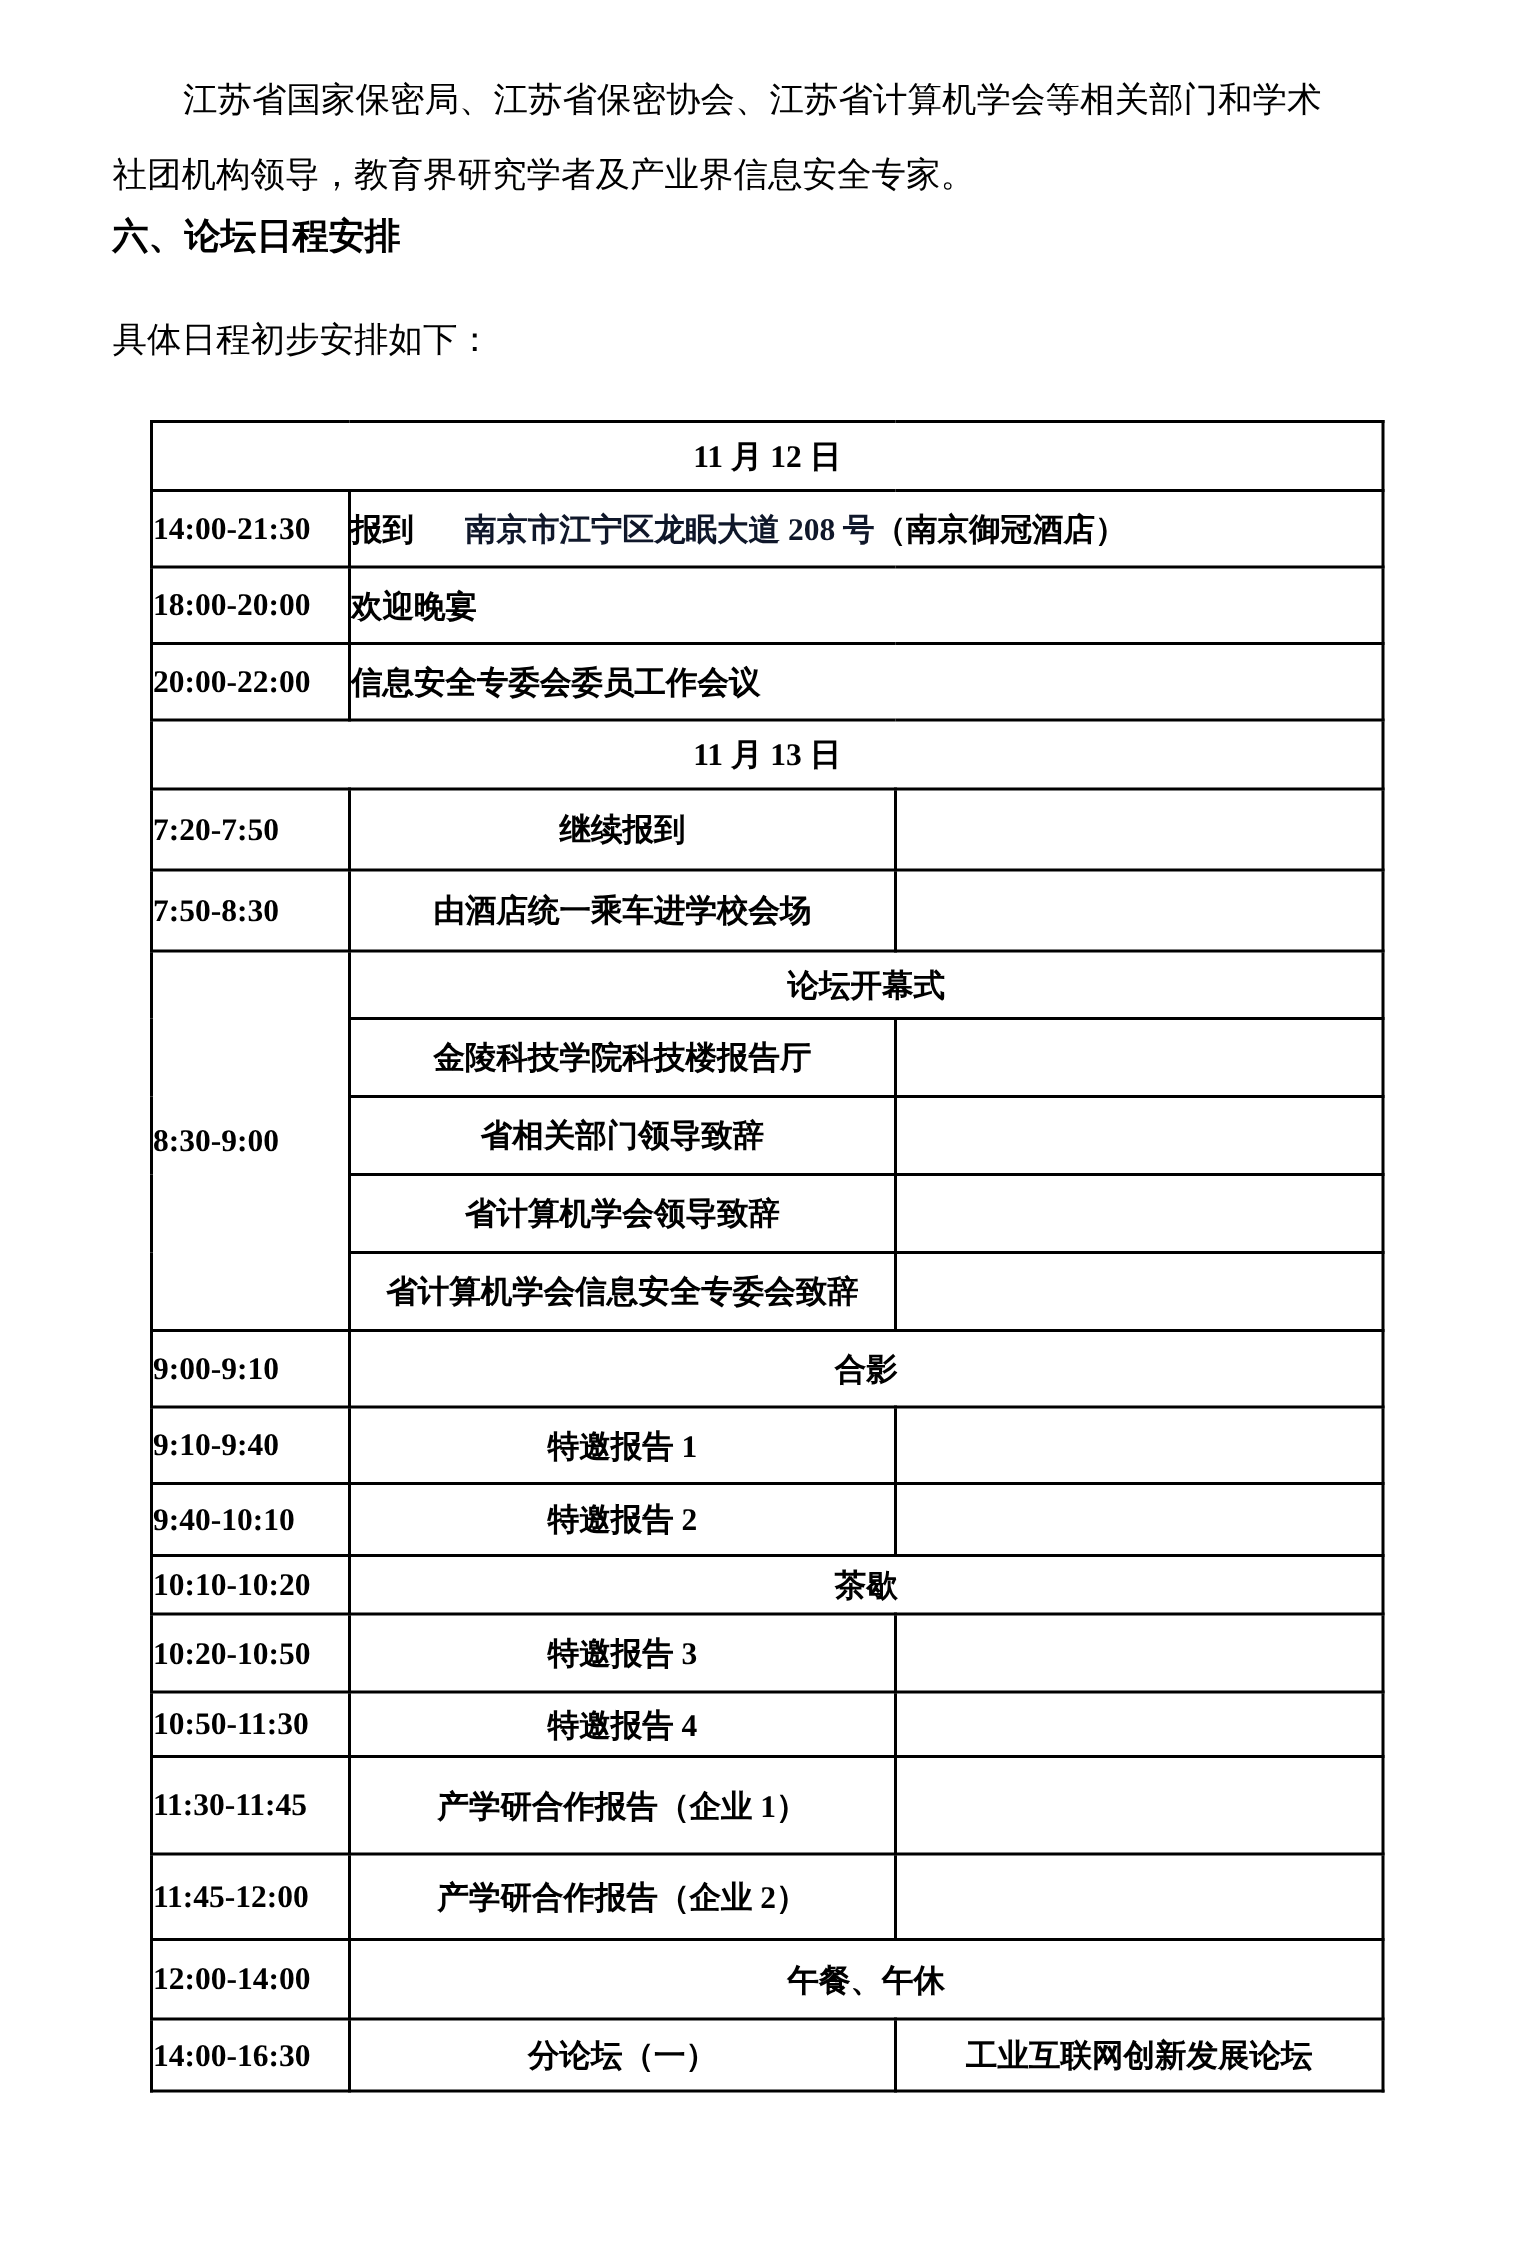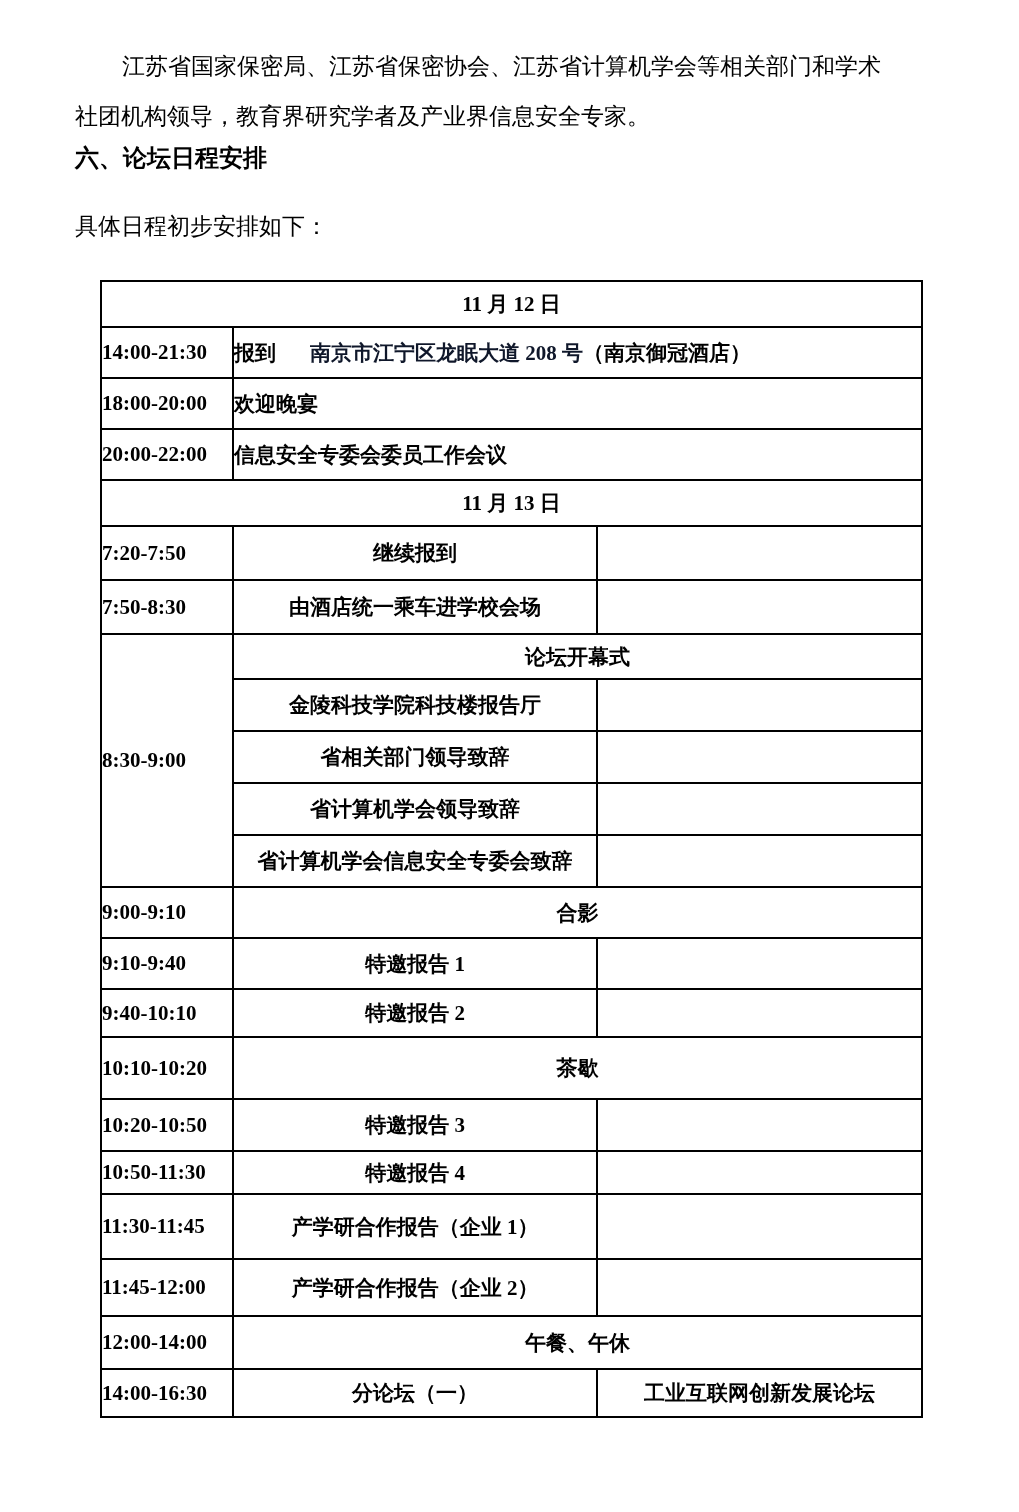--- a/index.html
+++ b/index.html
@@ -30,21 +30,21 @@
     overflow:hidden;
   }
   td.day-header { text-align:center; font-size:21px; }
   td.time { text-align:left; padding-left:11px; font-size:20px; }
   td.event-left { text-align:left; padding-left:10px; }
   td.event-center { text-align:center; }
   td.venue { text-align:center;border-radius:20px; }
   td.empty { }
   .addr { color:#0f172a; margin-left:34px; }
 
-  tr.h45{height:45px} tr.h46{height:46px} tr.h48{height:48px} tr.h49{height:62px}
+  tr.h45{height:45px} tr.h46{height:46px} tr.h48{height:48px} tr.h49{height:39px}
   tr.h51{height:51px} tr.h52{height:52px} tr.h53{height:53px} tr.h54{height:54px}
   tr.h55{height:48px} tr.h56{height:43px} tr.h57{height:57px} tr.h58{height:65px}
 </style>
 </head>
 <body>
 
 <div class="page">
 
   <div class="para">
     <div class="line-indent">江苏省国家保密局、江苏省保密协会、江苏省计算机学会等相关部门和学术</div>

